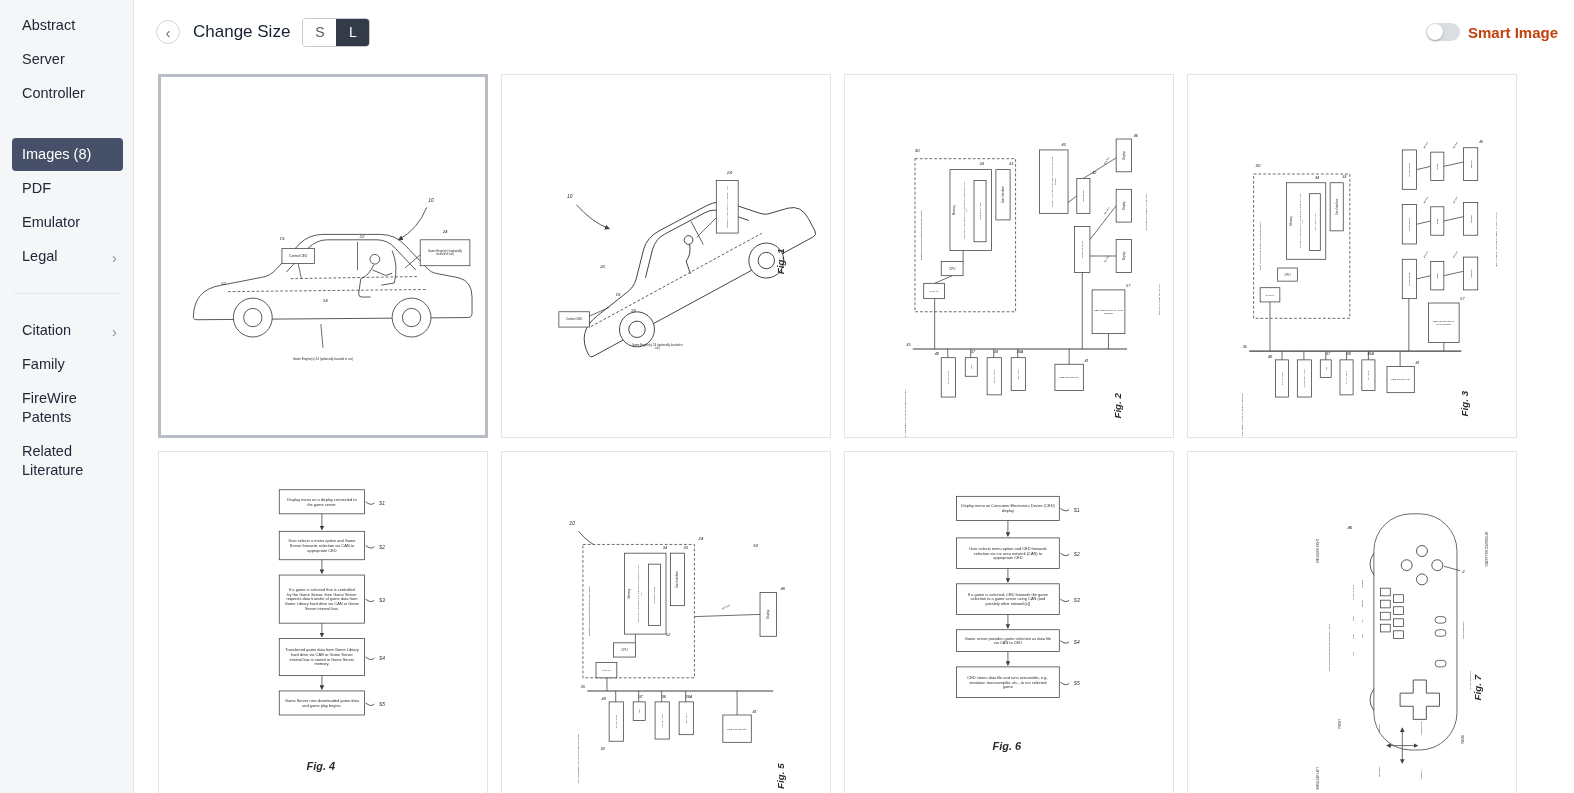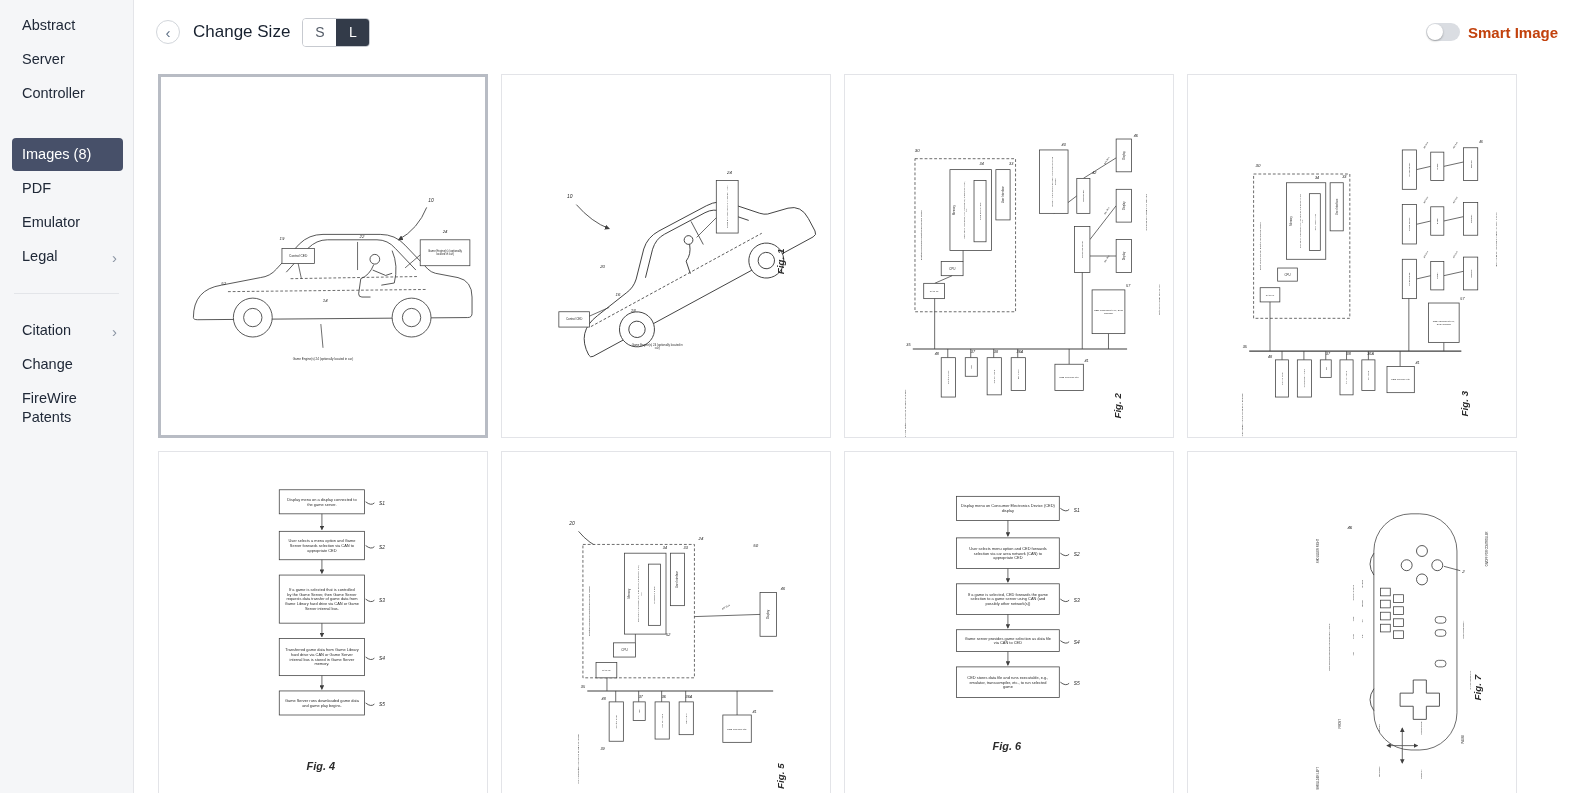--- a/index.html
+++ b/index.html
@@ -47,22 +47,23 @@
     <nav>
         <div class="side-item">Abstract</div>
         <div class="side-item">Server</div>
         <div class="side-item">Controller</div>
         <div class="side-item active">Images (8)</div>
         <div class="side-item">PDF</div>
         <div class="side-item">Emulator</div>
         <div class="side-item">Legal<span class="chev">›</span></div>
         <div class="side-divider"></div>
         <div class="side-item">Citation<span class="chev">›</span></div>
-        <div class="side-item">Change</div>
+        <div class="side-item">Family</div>
         <div class="side-item">FireWire Patents</div>
+        <div class="side-item">Related Literature</div>
       </nav>
   </aside>
   <main class="main">
     <div class="toolbar">
       <button class="back-btn">
           <span>‹</span>
         </button>
       <span class="size-label">Change Size</span>
       <div class="seg">
           <button class="seg-btn">S</button>

